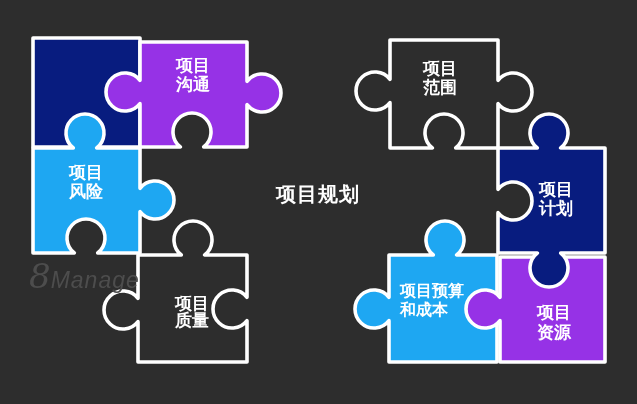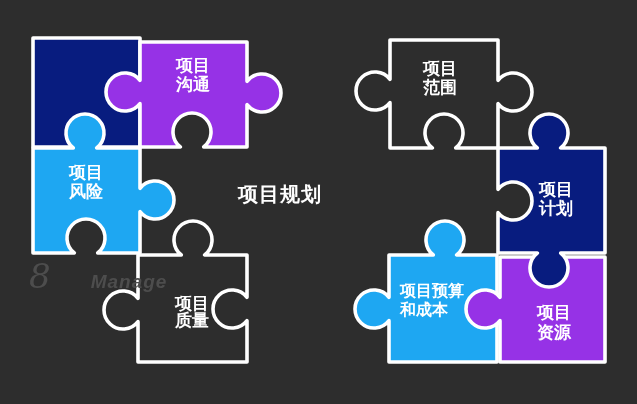--- a/index.html
+++ b/index.html
@@ -6,42 +6,41 @@
   .stage{
     position:relative;
     width:637px;height:404px;
     overflow:hidden;
     font-family:"Liberation Sans","DejaVu Sans",sans-serif;
   }
   .stage svg{position:absolute;left:0;top:0;}
   .title{
     position:absolute;
     left:238px;top:181px;width:160px;
-    text-align:left;
+    text-align:center;
     font-size:20px;font-weight:bold;
     letter-spacing:1px;
     color:#ffffff;
   }
   .watermark{
     position:absolute;
     left:29px;top:256px;
     white-space:nowrap;
     font-style:italic;
     user-select:none;
   }
   .wm8{
     font-family:"DejaVu Serif","Liberation Serif",serif;
     font-size:34px;
     font-weight:normal;
   }
   .wmname{
-    font-size:19px;
-    font-weight:bold;
+    font-size:23px;
+    font-weight:normal;
     letter-spacing:1px;
-    margin-left:40px;
   }
   svg text{
     font-family:"Liberation Sans","DejaVu Sans",sans-serif;
     font-weight:bold;
   }
 </style>
 </head>
 <body>
 
 <div class="stage" style="background: rgb(45, 45, 45);">

